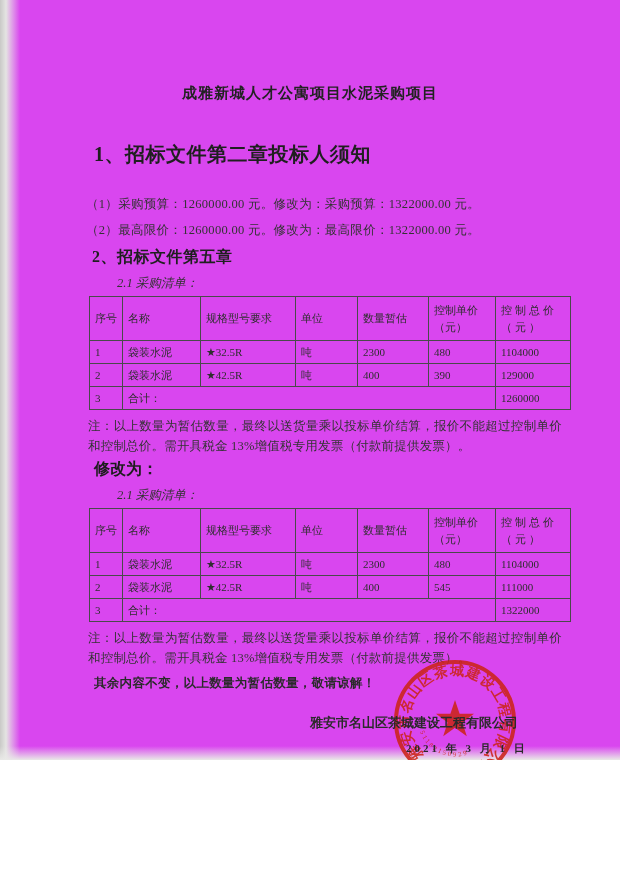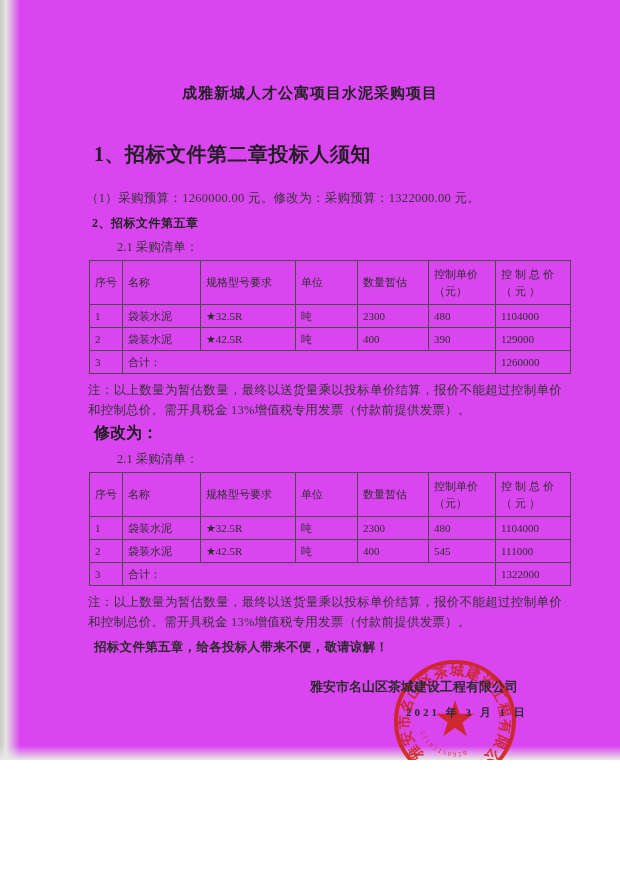--- a/index.html
+++ b/index.html
@@ -48,35 +48,36 @@
 
   .h-section {
     margin: 38px 0 0 94px;
     font-size: 20px;
     font-weight: bold;
     color: #1f1f1f;
     letter-spacing: .5px;
   }
   .h-section2 {
     margin: 8px 0 0 92px;
-    font-size: 12px;
+    font-size: 16px;
     font-weight: bold;
     color: #1f1f1f;
     letter-spacing: .5px;
   }
   .para {
-    margin: 22px 0 0 86px;
+    margin: 28px 0 0 86px;
     font-size: 12.5px;
     color: #333;
     letter-spacing: .3px;
   }
   .sub-label {
     margin: 7px 0 0 117px;
     font-size: 12.5px;
     color: #333;
+    font-style: italic;
   }
 
   table.sheet {
     margin: 4px 0 6px 89px;
     border-collapse: collapse;
     table-layout: fixed;
     width: 481px;
     font-size: 11px;
     color: #2e2e2e;
   }
@@ -154,20 +155,21 @@
 </style>
 </head>
 <body>
 
 <div class="page">
 
   <div class="doc-title">成雅新城人才公寓项目水泥采购项目</div>
 
   <div class="h-section">1、招标文件第二章投标人须知</div>
   <div class="para">（1）采购预算：1260000.00 元。修改为：采购预算：1322000.00 元。</div>
+  <div class="para" style="margin-top:9px">（2）最高限价：1260000.00 元。修改为：最高限价：1322000.00 元。</div>
 
   <div class="h-section2">2、招标文件第五章</div>
   <div class="sub-label">2.1 采购清单：</div>
 
   <table class="sheet">
     <colgroup>
       <col class="c-no">
         <col class="c-name">
         <col class="c-spec">
         <col class="c-unit">
@@ -257,21 +259,21 @@
     <tr>
       <td>3</td>
       <td colspan="5">合计：</td>
       <td class="mod">1322000</td>
     </tr>
   </tbody>
     </table>
 
   <div class="note">注：以上数量为暂估数量，最终以送货量乘以投标单价结算，报价不能超过控制单价和控制总价。需开具税金 13%增值税专用发票（付款前提供发票）。</div>
 
-  <div class="closing">招标文件第五章，给各投标人带来不便，敬请谅解！</div>
+  <div class="closing">其余内容不变，以上数量为暂估数量，敬请谅解！</div>
 
   <div class="footer-company">雅安市名山区茶城建设工程有限公司</div>
   <div class="footer-date">2021 年 3 月 1 日</div>
 
   <svg class="stamp" viewBox="0 0 126 126" xmlns="http://www.w3.org/2000/svg">
     <defs>
       <path id="ringPath" d="M 63 109 A 46 46 0 1 1 63.05 109" fill="none"></path>
       <path id="serialPath" d="M 27 70 A 37 37 0 0 0 99 70" fill="none"></path>
     </defs>
     <circle cx="63" cy="63" r="59" fill="none" stroke="#cc2418" stroke-width="4"></circle>

